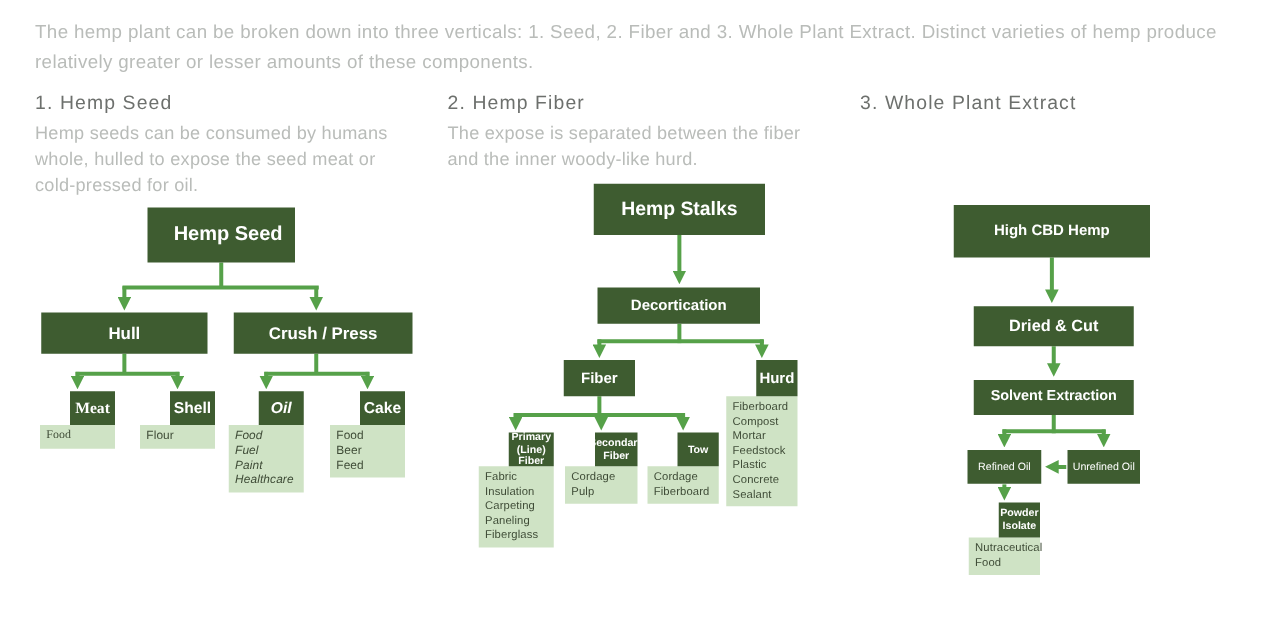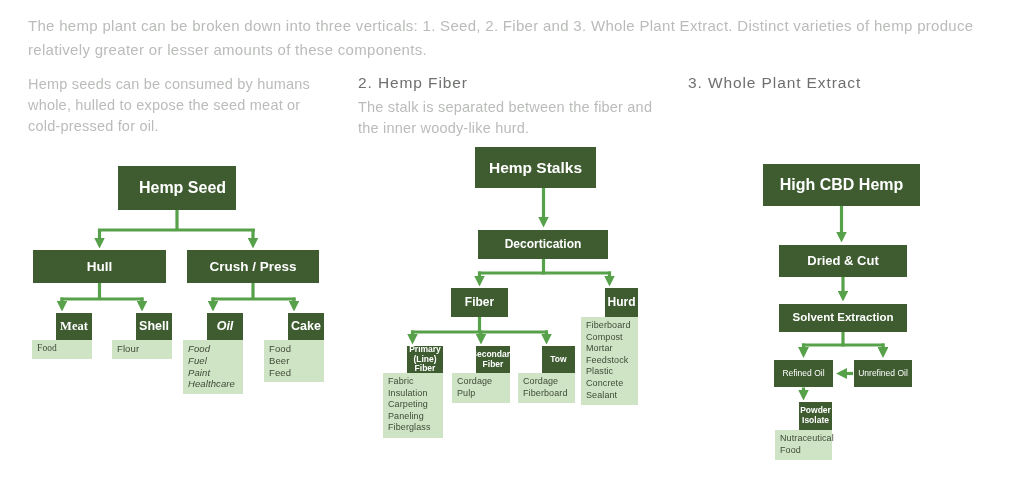--- a/index.html
+++ b/index.html
@@ -31,25 +31,26 @@
   .arrows .ah{fill:var(--arrow);stroke:none;}
 </style>
 </head>
 <body>
 
 <div class="stage">
 
   <p class="intro">The hemp plant can be broken down into three verticals: 1. Seed, 2. Fiber and 3. Whole Plant Extract. Distinct varieties of hemp produce relatively greater or lesser amounts of these components.</p>
 
   <div class="col" style="left:28px;width:296px;">
+    <h2>1. Hemp Seed</h2>
     <p>Hemp seeds can be consumed by humans whole, hulled to expose the seed meat or cold-pressed for oil.</p>
   </div>
   <div class="col" style="left:358px;width:300px;">
     <h2>2. Hemp Fiber</h2>
-    <p>The stalk is separated between the fiber and the inner woody-like hurd.</p>
+    <p>The expose is separated between the fiber and the inner woody-like hurd.</p>
   </div>
   <div class="col" style="left:688px;width:304px;">
     <h2>3. Whole Plant Extract</h2>
   </div>
 
   <svg class="arrows" viewBox="0 0 1014 495">
     <defs>
       <marker id="ah" viewBox="0 0 10 10" refX="5" refY="5" markerWidth="3.4" markerHeight="3.4" orient="auto-start-reverse">
         <path class="ah" d="M0,0 L10,5 L0,10 Z"></path>
       </marker>
@@ -84,21 +85,21 @@
     <path d="M843 332 V346.5"></path>
     <path d="M802 345 H884.5"></path>
     <path d="M803.5 343.5 V352.5" marker-end="url(#ah)"></path>
     <path d="M883 343.5 V352.5" marker-end="url(#ah)"></path>
     <path d="M853 373.5 H841.5" marker-end="url(#ah)"></path>
     <path d="M803.5 387.5 V395" marker-end="url(#ah)"></path>
   </svg>
 
   <div class="box" style="left:118px;top:166px;width:118px;height:44px;font-size:16px;padding-left:11px;">Hemp Seed</div>
   <div class="box" style="left:33px;top:250px;width:133px;height:33px;font-size:13.5px;">Hull</div>
-  <div class="box" style="left:187px;top:250px;width:132px;height:33px;font-size:13.5px;">Crush / Press</div>
+  <div class="box" style="left:187px;top:250px;width:143px;height:33px;font-size:13.5px;">Crush / Press</div>
 
   <div class="leaf" style="left:32px;top:313px;width:60px;font-family:Liberation Serif, serif;">
     <div class="hdr" style="height:27px;font-size:12.5px;">Meat</div>
     <div class="list">
       <div>Food</div>
     </div>
   </div>
   <div class="leaf" style="left:112px;top:313px;width:60px;">
     <div class="hdr" style="height:27px;font-size:12.5px;">Shell</div>
     <div class="list">
@@ -116,21 +117,21 @@
   </div>
   <div class="leaf" style="left:264px;top:313px;width:60px;">
     <div class="hdr" style="height:27px;font-size:12.5px;">Cake</div>
     <div class="list">
       <div>Food</div>
       <div>Beer</div>
       <div>Feed</div>
     </div>
   </div>
 
-  <div class="box" style="left:475px;top:147px;width:121px;height:41px;font-size:15.5px;">Hemp Stalks</div>
+  <div class="box" style="left:475px;top:147px;width:137px;height:41px;font-size:15.5px;">Hemp Stalks</div>
   <div class="box" style="left:478px;top:230px;width:130px;height:29px;font-size:12px;">Decortication</div>
   <div class="box" style="left:451px;top:288px;width:57px;height:29px;font-size:12px;">Fiber</div>
 
   <div class="leaf" style="left:581px;top:288px;width:57px;">
     <div class="hdr" style="height:29px;font-size:12px;">Hurd</div>
     <div class="list" style="font-size:9px;line-height:11.6px;">
       <div>Fiberboard</div>
       <div>Compost</div>
       <div>Mortar</div>
       <div>Feedstock</div>
@@ -158,21 +159,21 @@
     </div>
   </div>
   <div class="leaf" style="left:518px;top:346px;width:57px;">
     <div class="hdr small" style="height:27px;">Tow</div>
     <div class="list" style="font-size:9px;line-height:11.6px;">
       <div>Cordage</div>
       <div>Fiberboard</div>
     </div>
   </div>
 
-  <div class="box" style="left:763px;top:164px;width:157px;height:42px;font-size:16px;">High CBD Hemp</div>
+  <div class="box" style="left:763px;top:164px;width:157px;height:42px;font-size:12px;">High CBD Hemp</div>
   <div class="box" style="left:779px;top:245px;width:128px;height:32px;font-size:13px;">Dried &amp; Cut</div>
   <div class="box" style="left:779px;top:304px;width:128px;height:28px;font-size:11.5px;">Solvent Extraction</div>
   <div class="box small" style="left:774px;top:360px;width:59px;height:27px;">Refined Oil</div>
   <div class="box small" style="left:854px;top:360px;width:58px;height:27px;">Unrefined Oil</div>
 
   <div class="leaf" style="left:775px;top:402px;width:57px;">
     <div class="hdr small" style="height:28px;padding:0 6px;">Powder Isolate</div>
     <div class="list" style="font-size:9px;line-height:11.6px;">
       <div>Nutraceutical</div>
       <div>Food</div>

